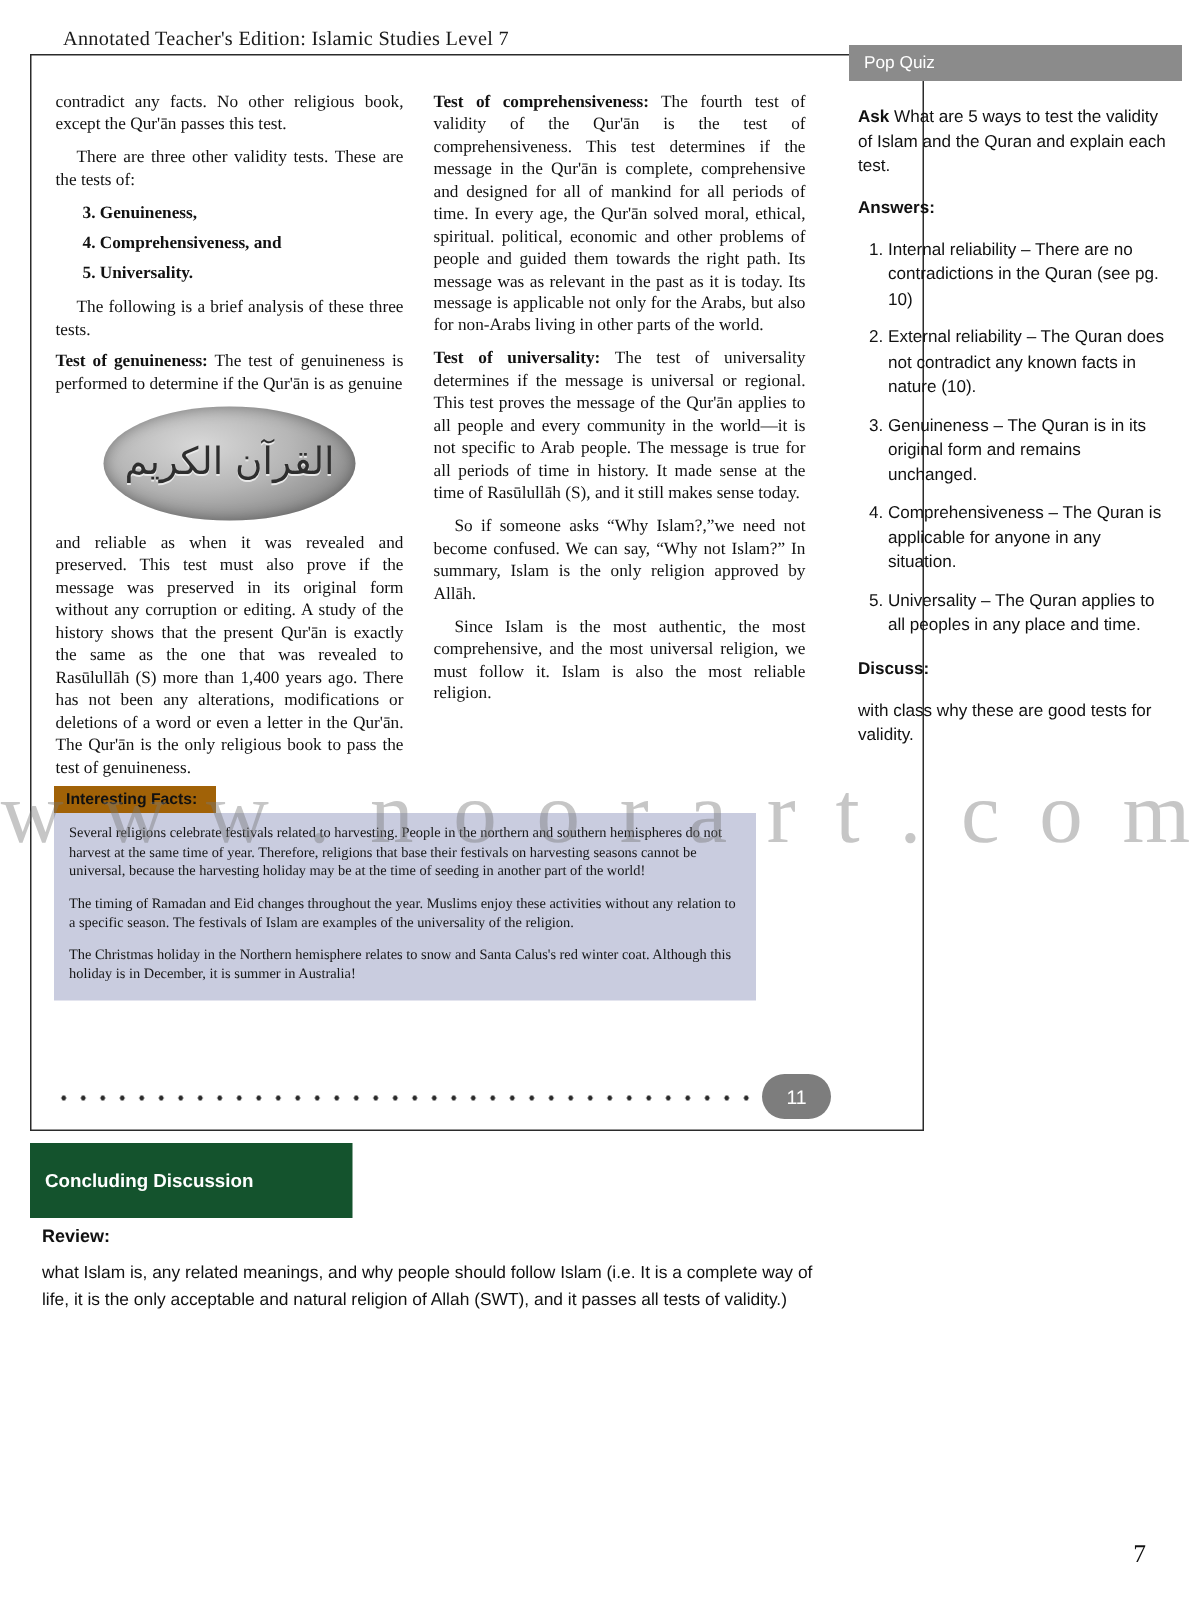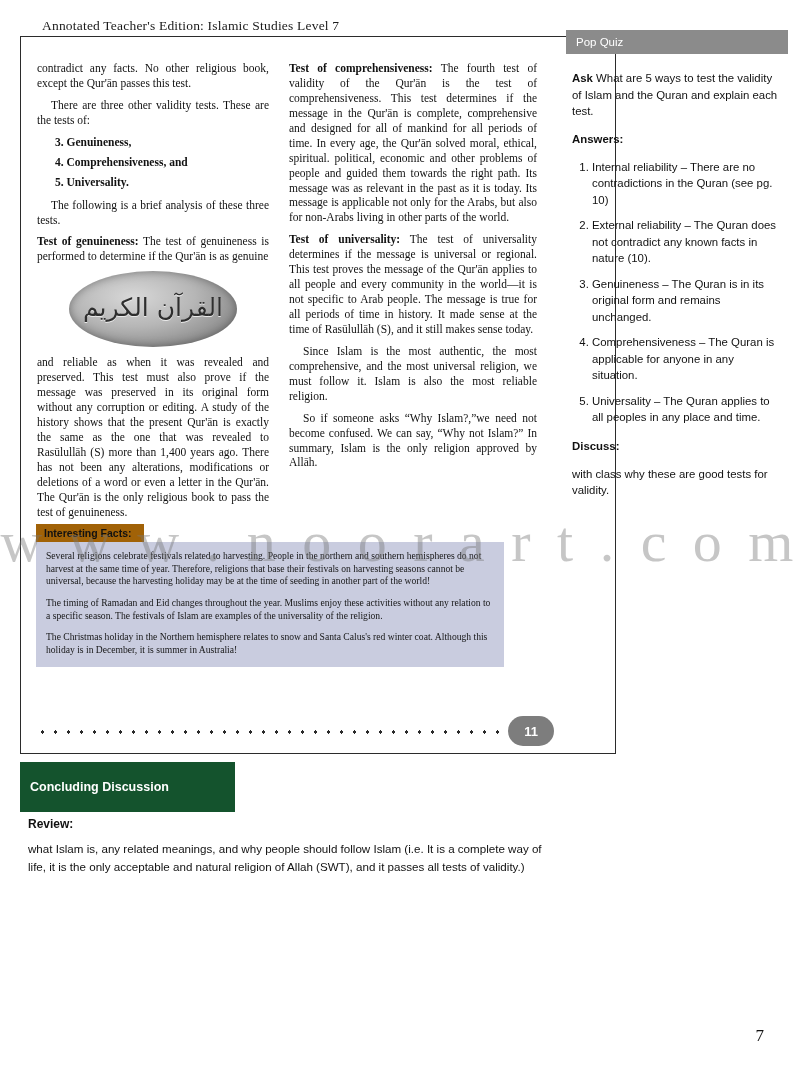--- a/index.html
+++ b/index.html
@@ -137,21 +137,21 @@
     position: absolute;
     left: 508px;
     top: 716px;
     width: 46px;
     height: 30px;
     border-radius: 15px;
     background: #7d7d7d;
     color: #fff;
     font-family: "Liberation Sans", sans-serif;
     font-size: 13px;
-    font-weight: bold;
+    font-weight: normal;
     display: flex;
     align-items: center;
     justify-content: center;
   }
 
   
   .sidebar {
     position: absolute;
     left: 566px;
     top: 30px;
@@ -262,22 +262,22 @@
     <p class="noindent"><span class="runin">Test of genuineness:</span> <span>The test of genuineness is performed to determine if the Qur'ān is as genuine</span></p>
     <div class="ornament">
       <span>القرآن الكريم</span>
     </div>
     <p class="noindent">and reliable as when it was revealed and preserved. This test must also prove if the message was preserved in its original form without any corruption or editing. A study of the history shows that the present Qur'ān is exactly the same as the one that was revealed to Rasūlullāh (S) more than 1,400 years ago. There has not been any alterations, modifications or deletions of a word or even a letter in the Qur'ān. The Qur'ān is the only religious book to pass the test of genuineness.</p>
   </div>
 
   <div class="col-right">
     <p class="noindent"><span class="runin">Test of comprehensiveness:</span> <span>The fourth test of validity of the Qur'ān is the test of comprehensiveness. This test determines if the message in the Qur'ān is complete, comprehensive and designed for all of mankind for all periods of time. In every age, the Qur'ān solved moral, ethical, spiritual. political, economic and other problems of people and guided them towards the right path. Its message was as relevant in the past as it is today. Its message is applicable not only for the Arabs, but also for non-Arabs living in other parts of the world.</span></p>
     <p class="noindent"><span class="runin">Test of universality:</span> <span>The test of universality determines if the message is universal or regional. This test proves the message of the Qur'ān applies to all people and every community in the world—it is not specific to Arab people. The message is true for all periods of time in history. It made sense at the time of Rasūlullāh (S), and it still makes sense today.</span></p>
+    <p>So if someone asks “Why Islam?,”we need not become confused. We can say, “Why not Islam?” In summary, Islam is the only religion approved by Allāh.</p>
     <p>Since Islam is the most authentic, the most comprehensive, and the most universal religion, we must follow it. Islam is also the most reliable religion.</p>
-    <p>So if someone asks “Why Islam?,”we need not become confused. We can say, “Why not Islam?” In summary, Islam is the only religion approved by Allāh.</p>
   </div>
 
 </div>
 
 <div class="facts-wrap">
   <div class="facts-title">Interesting Facts:</div>
   <div class="facts-body">
     <p>Several religions celebrate festivals related to harvesting. People in the northern and southern hemispheres do not harvest at the same time of year. Therefore, religions that base their festivals on harvesting seasons cannot be universal, because the harvesting holiday may be at the time of seeding in another part of the world!</p>
     <p>The timing of Ramadan and Eid changes throughout the year. Muslims enjoy these activities without any relation to a specific season. The festivals of Islam are examples of the universality of the religion.</p>
     <p>The Christmas holiday in the Northern hemisphere relates to snow and Santa Calus's red winter coat. Although this holiday is in December, it is summer in Australia!</p>

